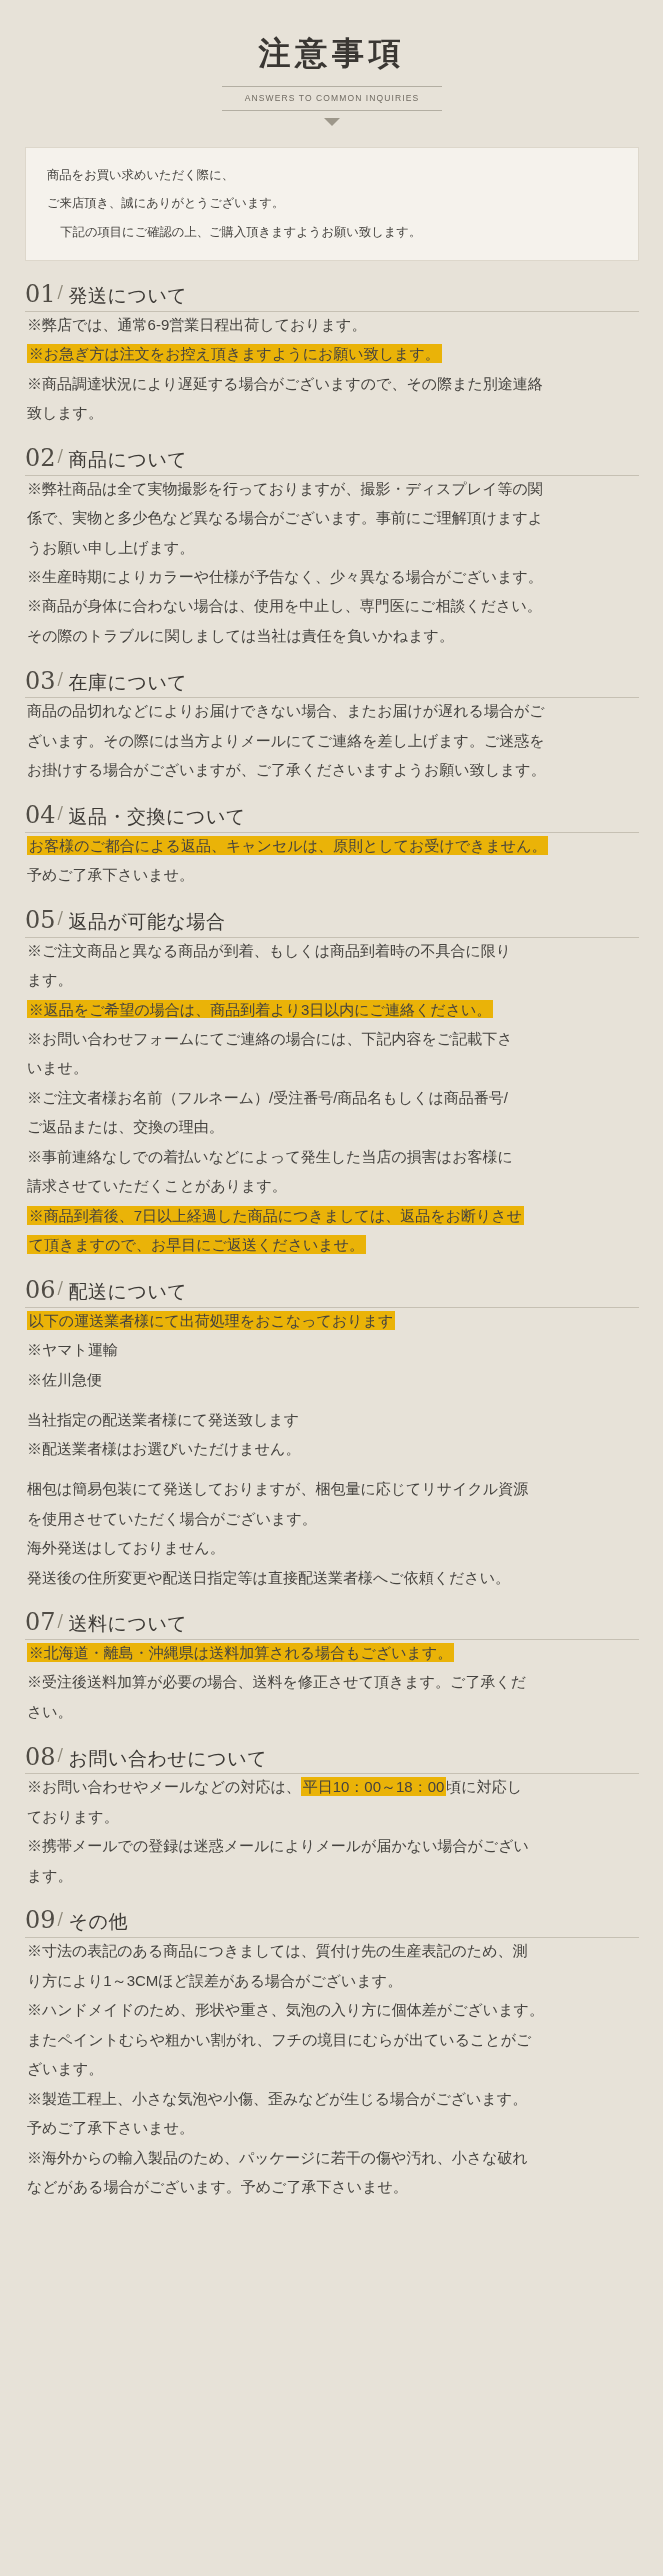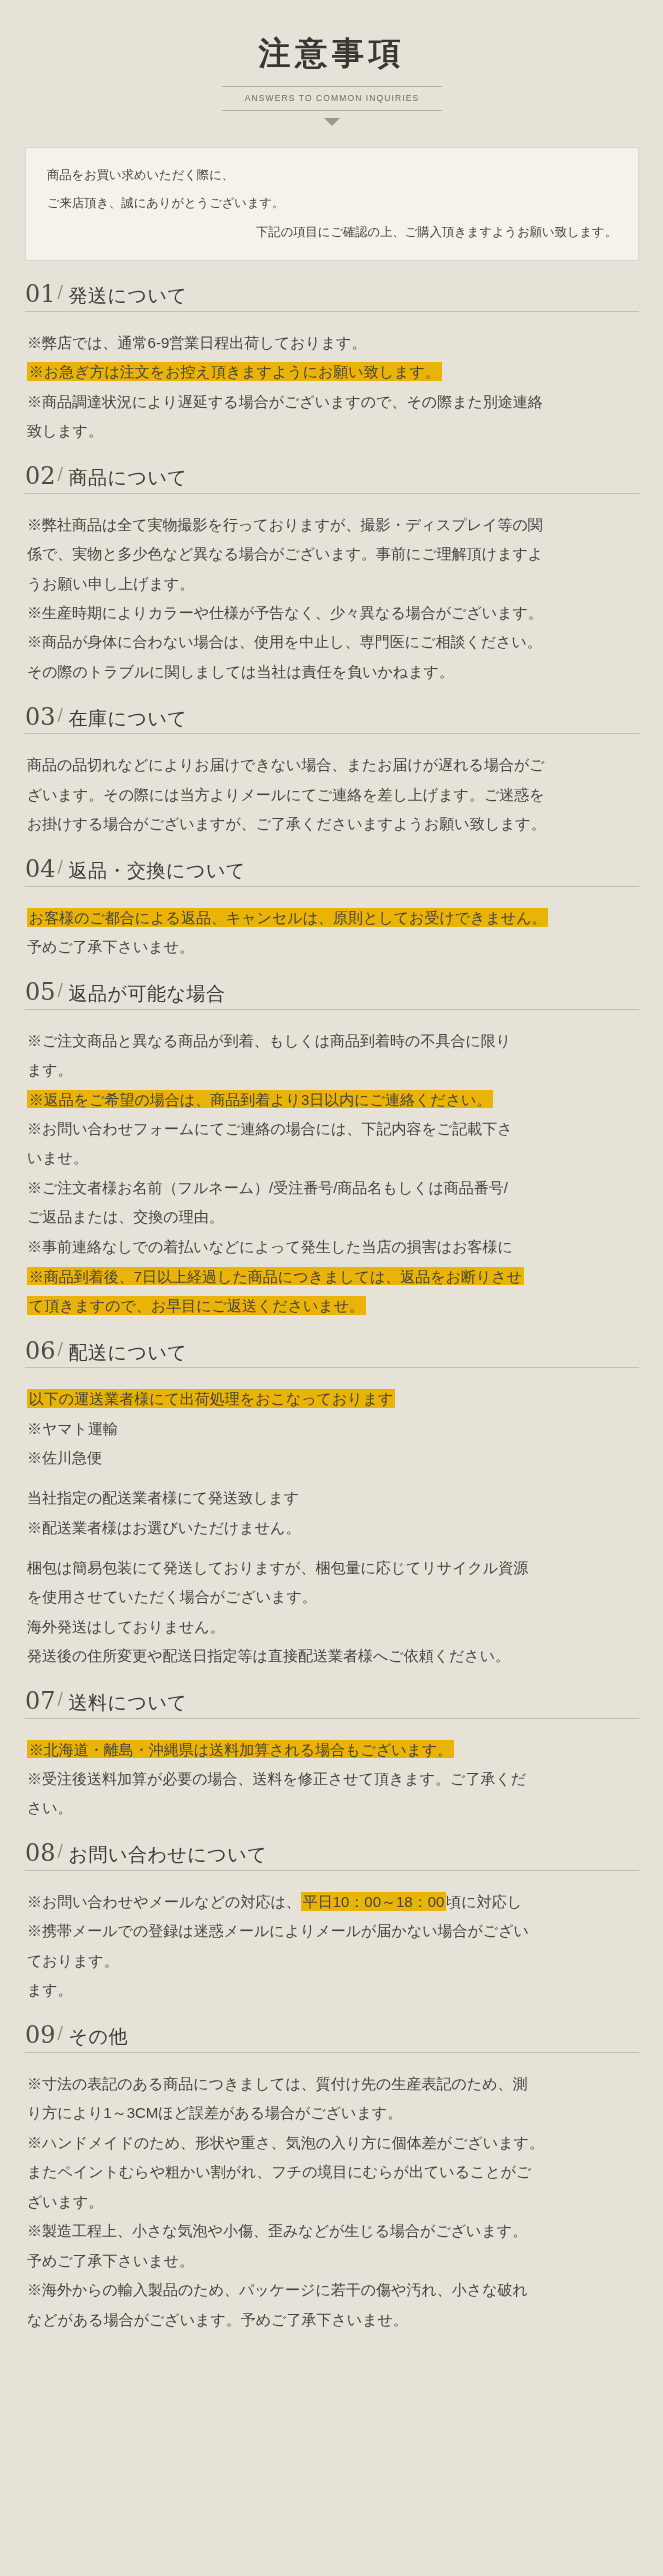--- a/index.html
+++ b/index.html
@@ -65,33 +65,33 @@
     background: #f5f2ec;
     border: 0.9px solid #ddd7cb;
     padding: 17px 21px 17px 21px;
   }
   .intro p {
     margin: 0 0 6.6px 0;
     font-size: 12.3px;
     line-height: 1.75;
     color: #44423e;
   }
-  .intro p:last-child { margin-bottom: 0; text-align: right; }
+  .intro p:last-child { margin-bottom: 0; }
   .intro .indent1 { padding-left: 0px; }
   .intro .indent2 { padding-left: 13.3px; }
 
   
   .sections { margin: 21px 25px 0 25px; }
   .section { margin-bottom: 3.8px; }
   .sec-head {
     display: flex;
     align-items: baseline;
     border-bottom: 0.9px solid #c6c0b3;
     padding-bottom: 4.7px;
-    margin-bottom: 18px;
+    margin-bottom: 0;
   }
   .sec-num {
     font-family: "DejaVu Serif", serif;
     font-size: 24px;
     color: #504c45;
     letter-spacing: 0px;
     line-height: 1;
   }
   .sec-slash {
     font-family: "DejaVu Serif", serif;
@@ -206,20 +206,21 @@
         </div>
         <div class="sec-body">
           <p>※ご注文商品と異なる商品が到着、もしくは商品到着時の不具合に限り</p>
           <p>ます。</p>
           <p><span class="hl">※返品をご希望の場合は、商品到着より3日以内にご連絡ください。</span></p>
           <p>※お問い合わせフォームにてご連絡の場合には、下記内容をご記載下さ</p>
           <p>いませ。</p>
           <p>※ご注文者様お名前（フルネーム）/受注番号/商品名もしくは商品番号/</p>
           <p>ご返品または、交換の理由。</p>
           <p>※事前連絡なしでの着払いなどによって発生した当店の損害はお客様に</p>
+          <p>請求させていただくことがあります。</p>
           <p><span class="hl">※商品到着後、7日以上経過した商品につきましては、返品をお断りさせ</span></p>
           <p><span class="hl">て頂きますので、お早目にご返送くださいませ。</span></p>
         </div>
       </div>
       <div class="section">
         <div class="sec-head">
           <span class="sec-num">06</span>
           <span class="sec-slash">/</span>
           <span class="sec-title">配送について</span>
         </div>
@@ -248,22 +249,22 @@
         </div>
       </div>
       <div class="section">
         <div class="sec-head">
           <span class="sec-num">08</span>
           <span class="sec-slash">/</span>
           <span class="sec-title">お問い合わせについて</span>
         </div>
         <div class="sec-body">
           <p>※お問い合わせやメールなどの対応は、<span class="hl">平日10：00～18：00</span>頃に対応し</p>
+          <p>ております。</p>
           <p>※携帯メールでの登録は迷惑メールによりメールが届かない場合がござい</p>
-          <p>ております。</p>
           <p>ます。</p>
         </div>
       </div>
       <div class="section">
         <div class="sec-head">
           <span class="sec-num">09</span>
           <span class="sec-slash">/</span>
           <span class="sec-title">その他</span>
         </div>
         <div class="sec-body">

